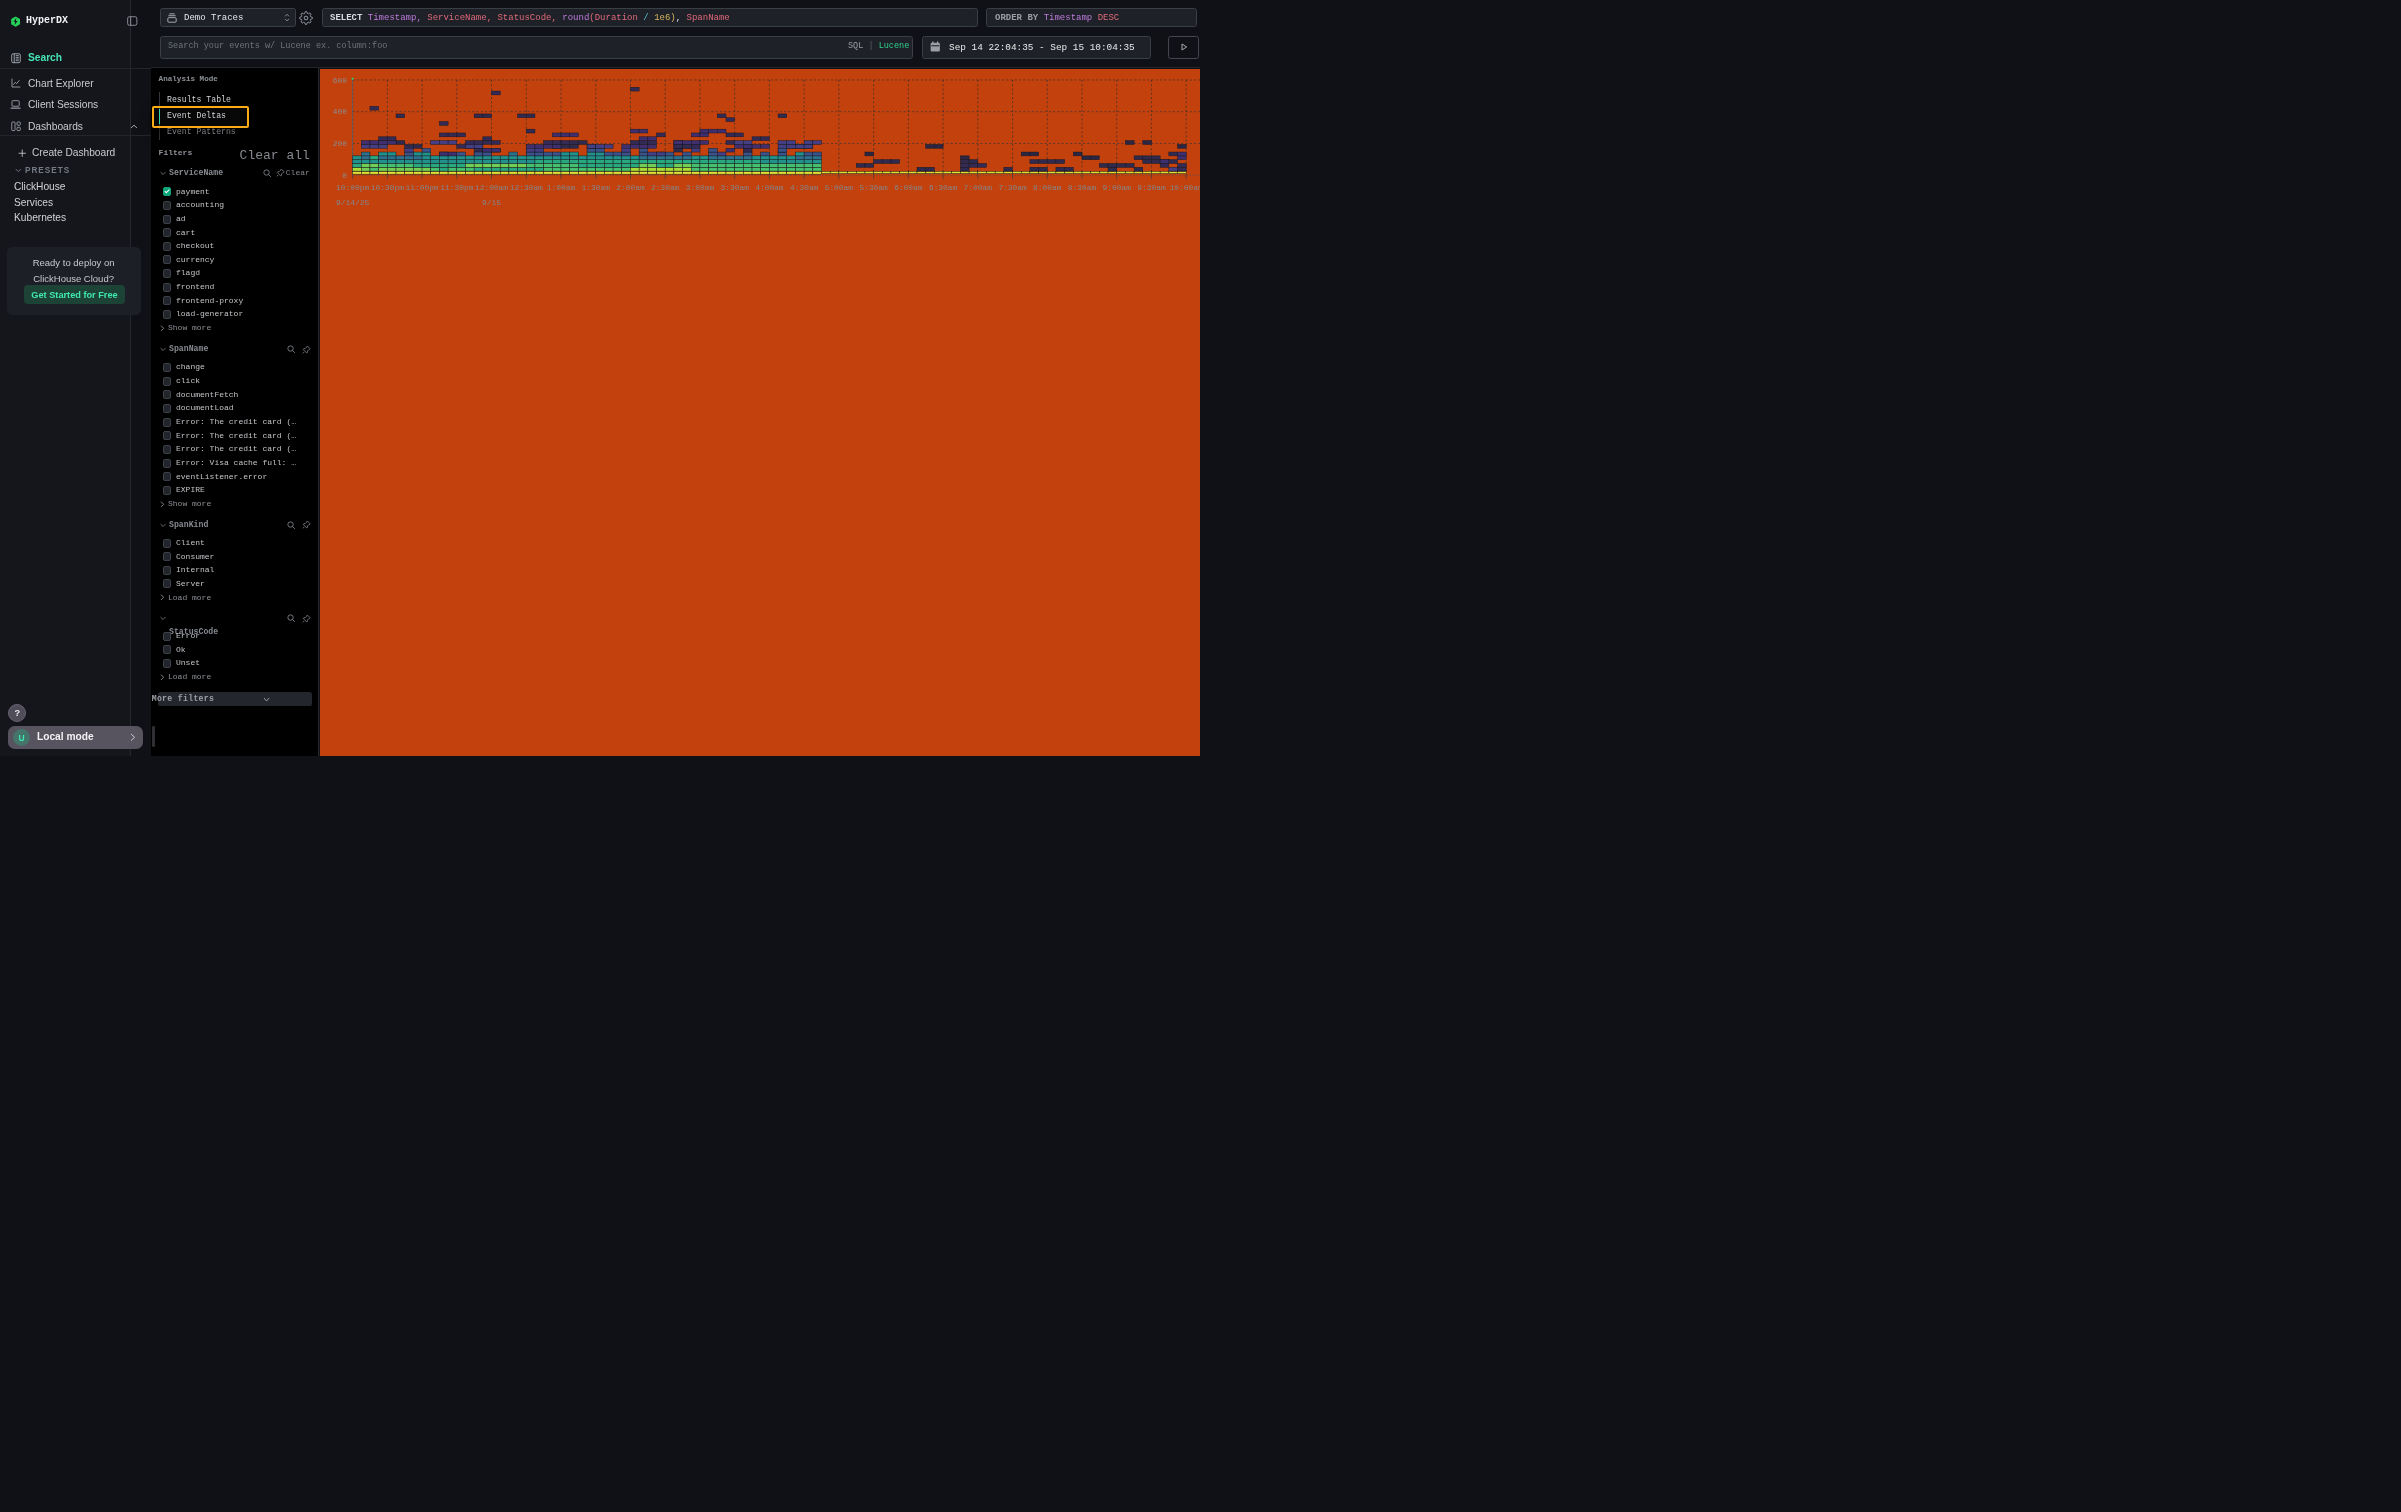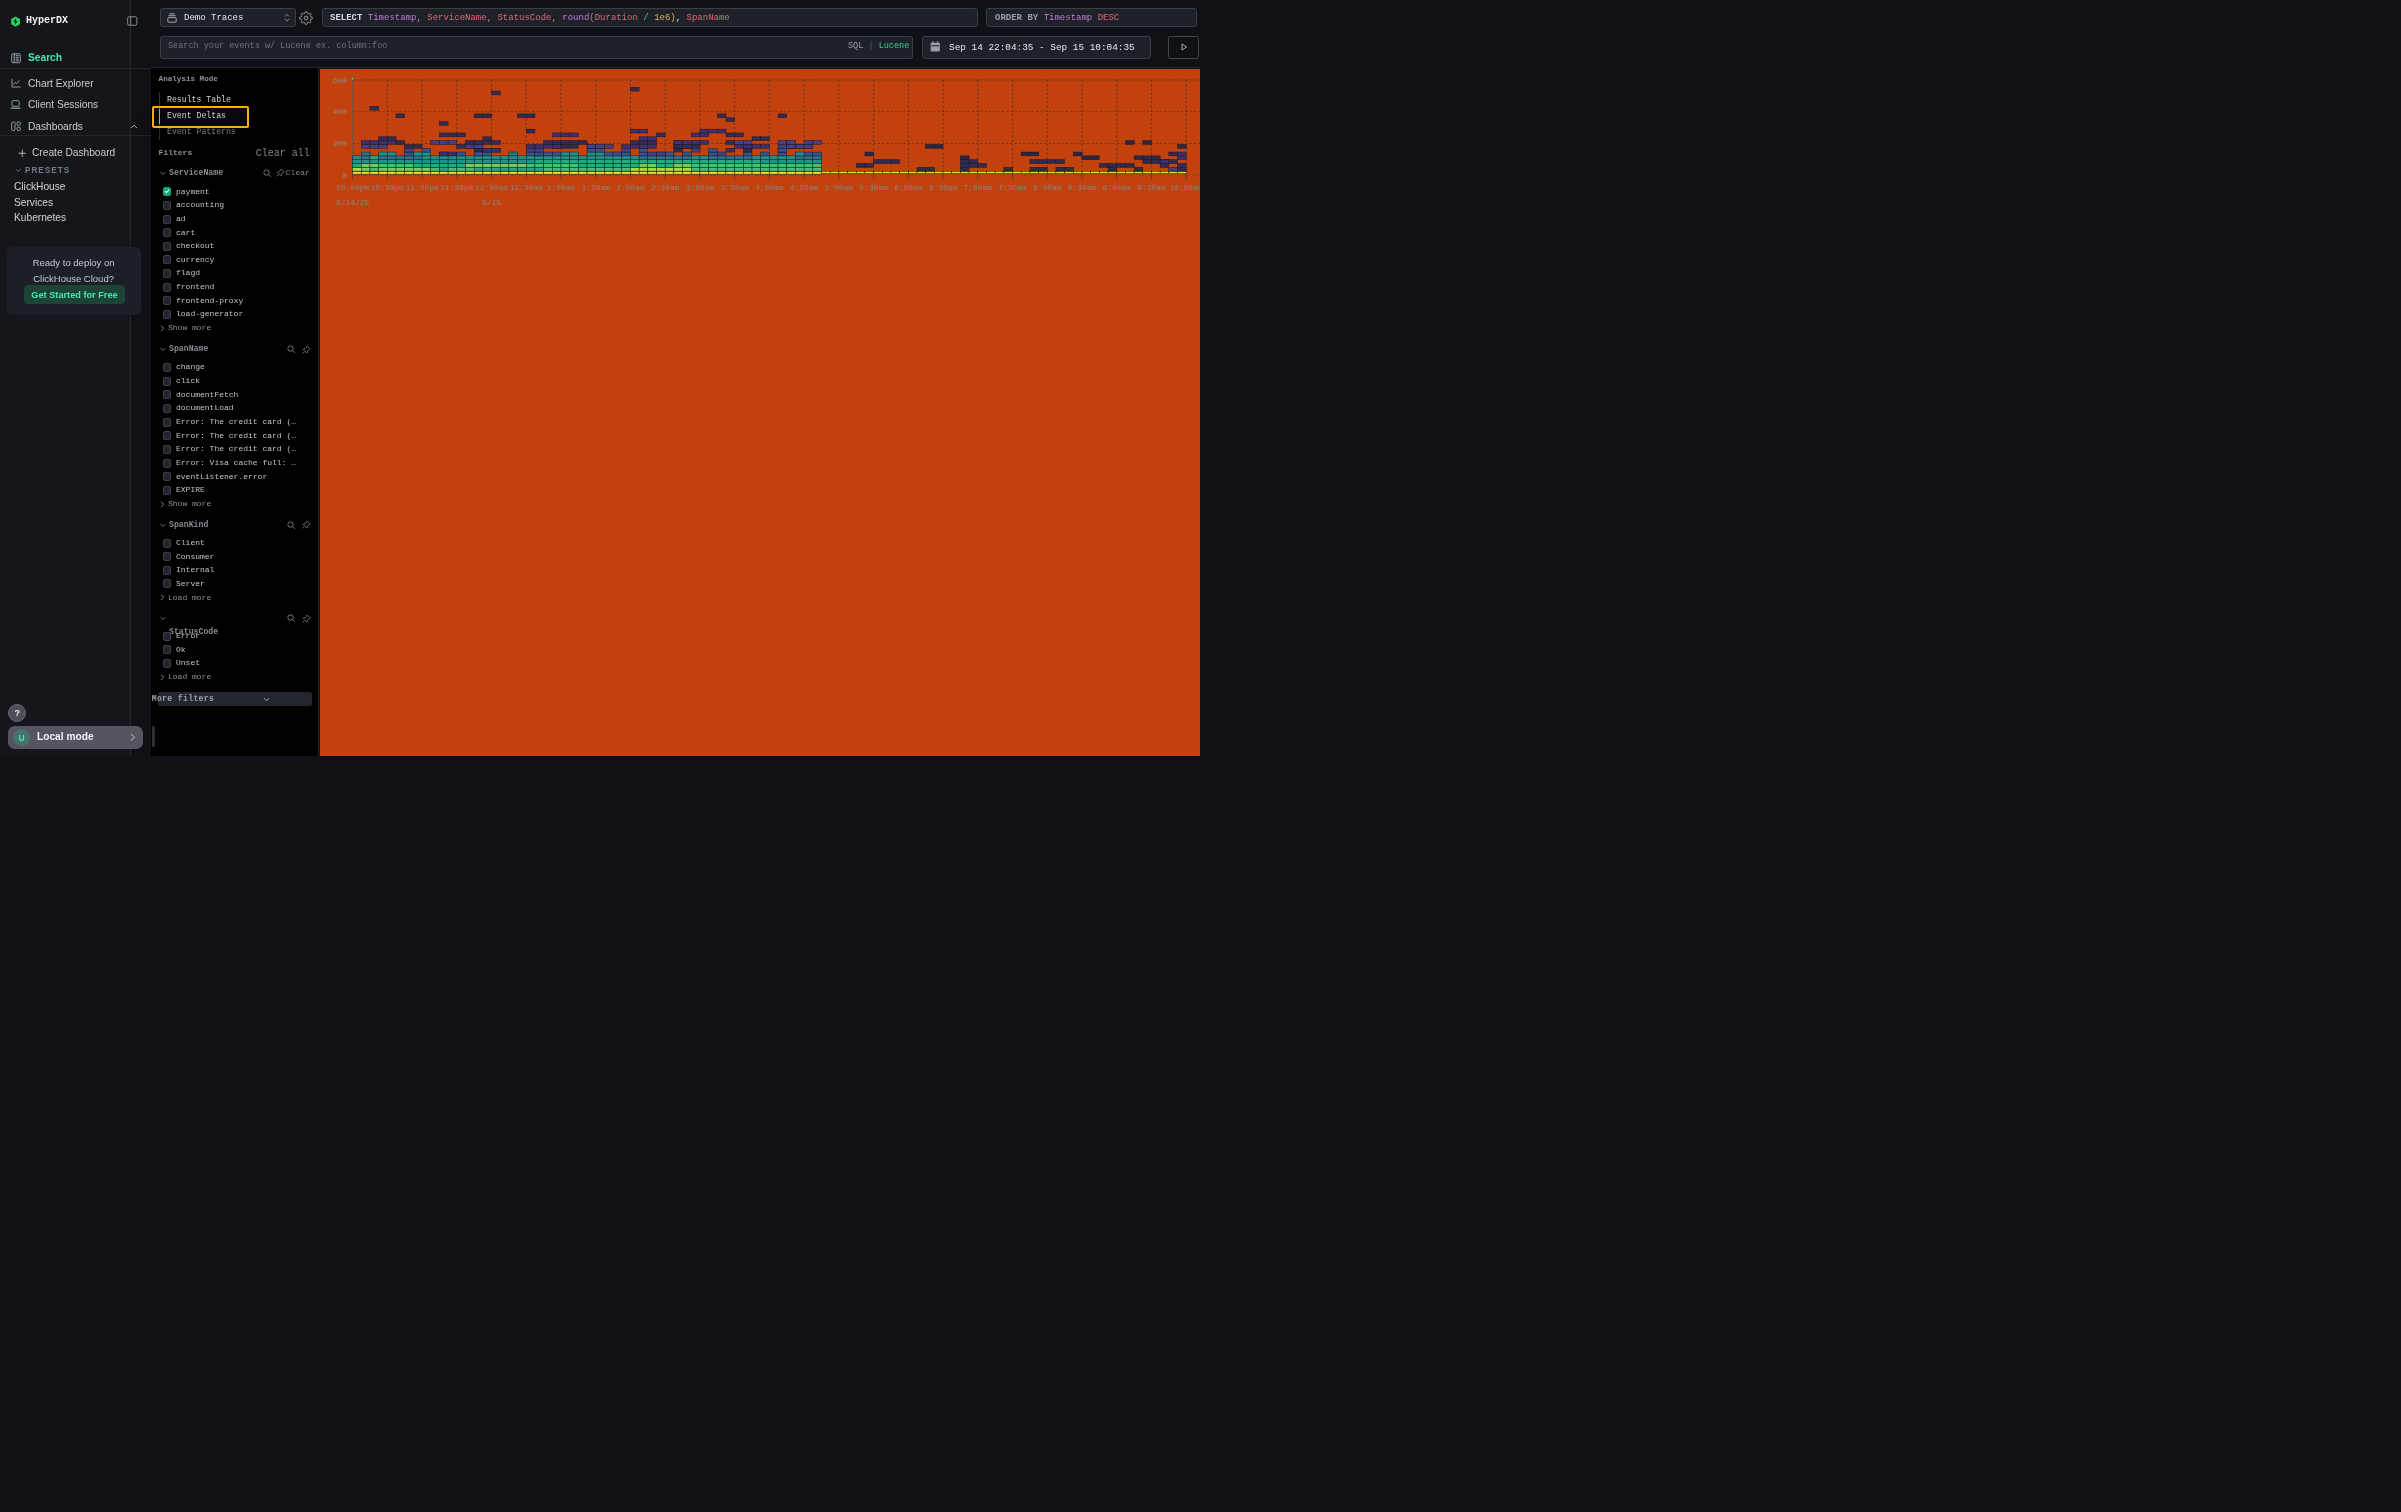--- a/index.html
+++ b/index.html
@@ -159,21 +159,21 @@
 
 <div id="filters">
 <div class="abs" style="left:7.6px;top:6.5px;font-size:7.6px;white-space:nowrap;font-weight:bold;color:#8d9197;">Analysis Mode</div>
 <div class="abs" style="left:7.6px;top:24px;width:1.3px;height:48px;background:#33363c"></div>
 <div class="abs" style="left:16px;top:27px;font-size:8.2px;color:#d2d4d7;white-space:pre">Results Table</div>
 <div class="abs" style="left:16px;top:43px;font-size:8.2px;color:#ced0d4;white-space:pre">Event Deltas</div>
 <div class="abs" style="left:16px;top:59px;font-size:8.2px;color:#b0b3b8;white-space:pre">Event Patterns</div>
 <div class="abs" style="left:7.6px;top:41px;width:1.6px;height:14.5px;background:#2fd8a6"></div>
 <div class="abs" style="left:1.3px;top:38px;width:97px;height:22.4px;border:2.6px solid #fbab16;border-radius:2px;background:rgba(255,255,255,0.03);box-shadow:0 5.3px 10.5px rgba(0,0,0,.5)"></div>
 <div class="abs" style="left:7.6px;top:80px;font-size:8px;white-space:nowrap;font-weight:bold;color:#8d9197;">Filters</div>
-<div class="abs" style="right:8.2px;top:80px;font-size:10px;white-space:nowrap;color:#85888e">Clear all</div>
+<div class="abs" style="right:8.2px;top:80px;font-size:13px;white-space:nowrap;color:#85888e">Clear all</div>
 <svg class="abs" style="left:8.5px;top:103px" width="6" height="4.6" viewBox="0 0 10 7" fill="none" stroke="#7d828c" stroke-width="1.4">
       <path d="M1 1.5 L5 5.5 L9 1.5"></path>
     </svg>
 <div class="abs" style="left:18px;top:100px;font-size:8.2px;white-space:nowrap;font-weight:bold;color:#868a90;">ServiceName</div>
 <svg class="abs" style="left:112px;top:101px" width="8.5" height="8.5" viewBox="0 0 13 13" fill="none" stroke="#868a90" stroke-width="1.3">
       <circle cx="5.4" cy="5.4" r="4.1"></circle>
       <line x1="8.6" y1="8.6" x2="12" y2="12"></line>
     </svg>
 <svg class="abs" style="left:125px;top:100px" width="9.2" height="9.2" viewBox="0 0 14 14" fill="none" stroke="#868a90" stroke-width="1.2">
       <path d="M8.2 1.6 L12.4 5.8 L11.2 7 L10.8 6.8 L8.4 9.2 L8.2 11.4 L7 12 L2 7 L2.6 5.8 L4.8 5.6 L7.2 3.2 L7 2.8 Z"></path>

